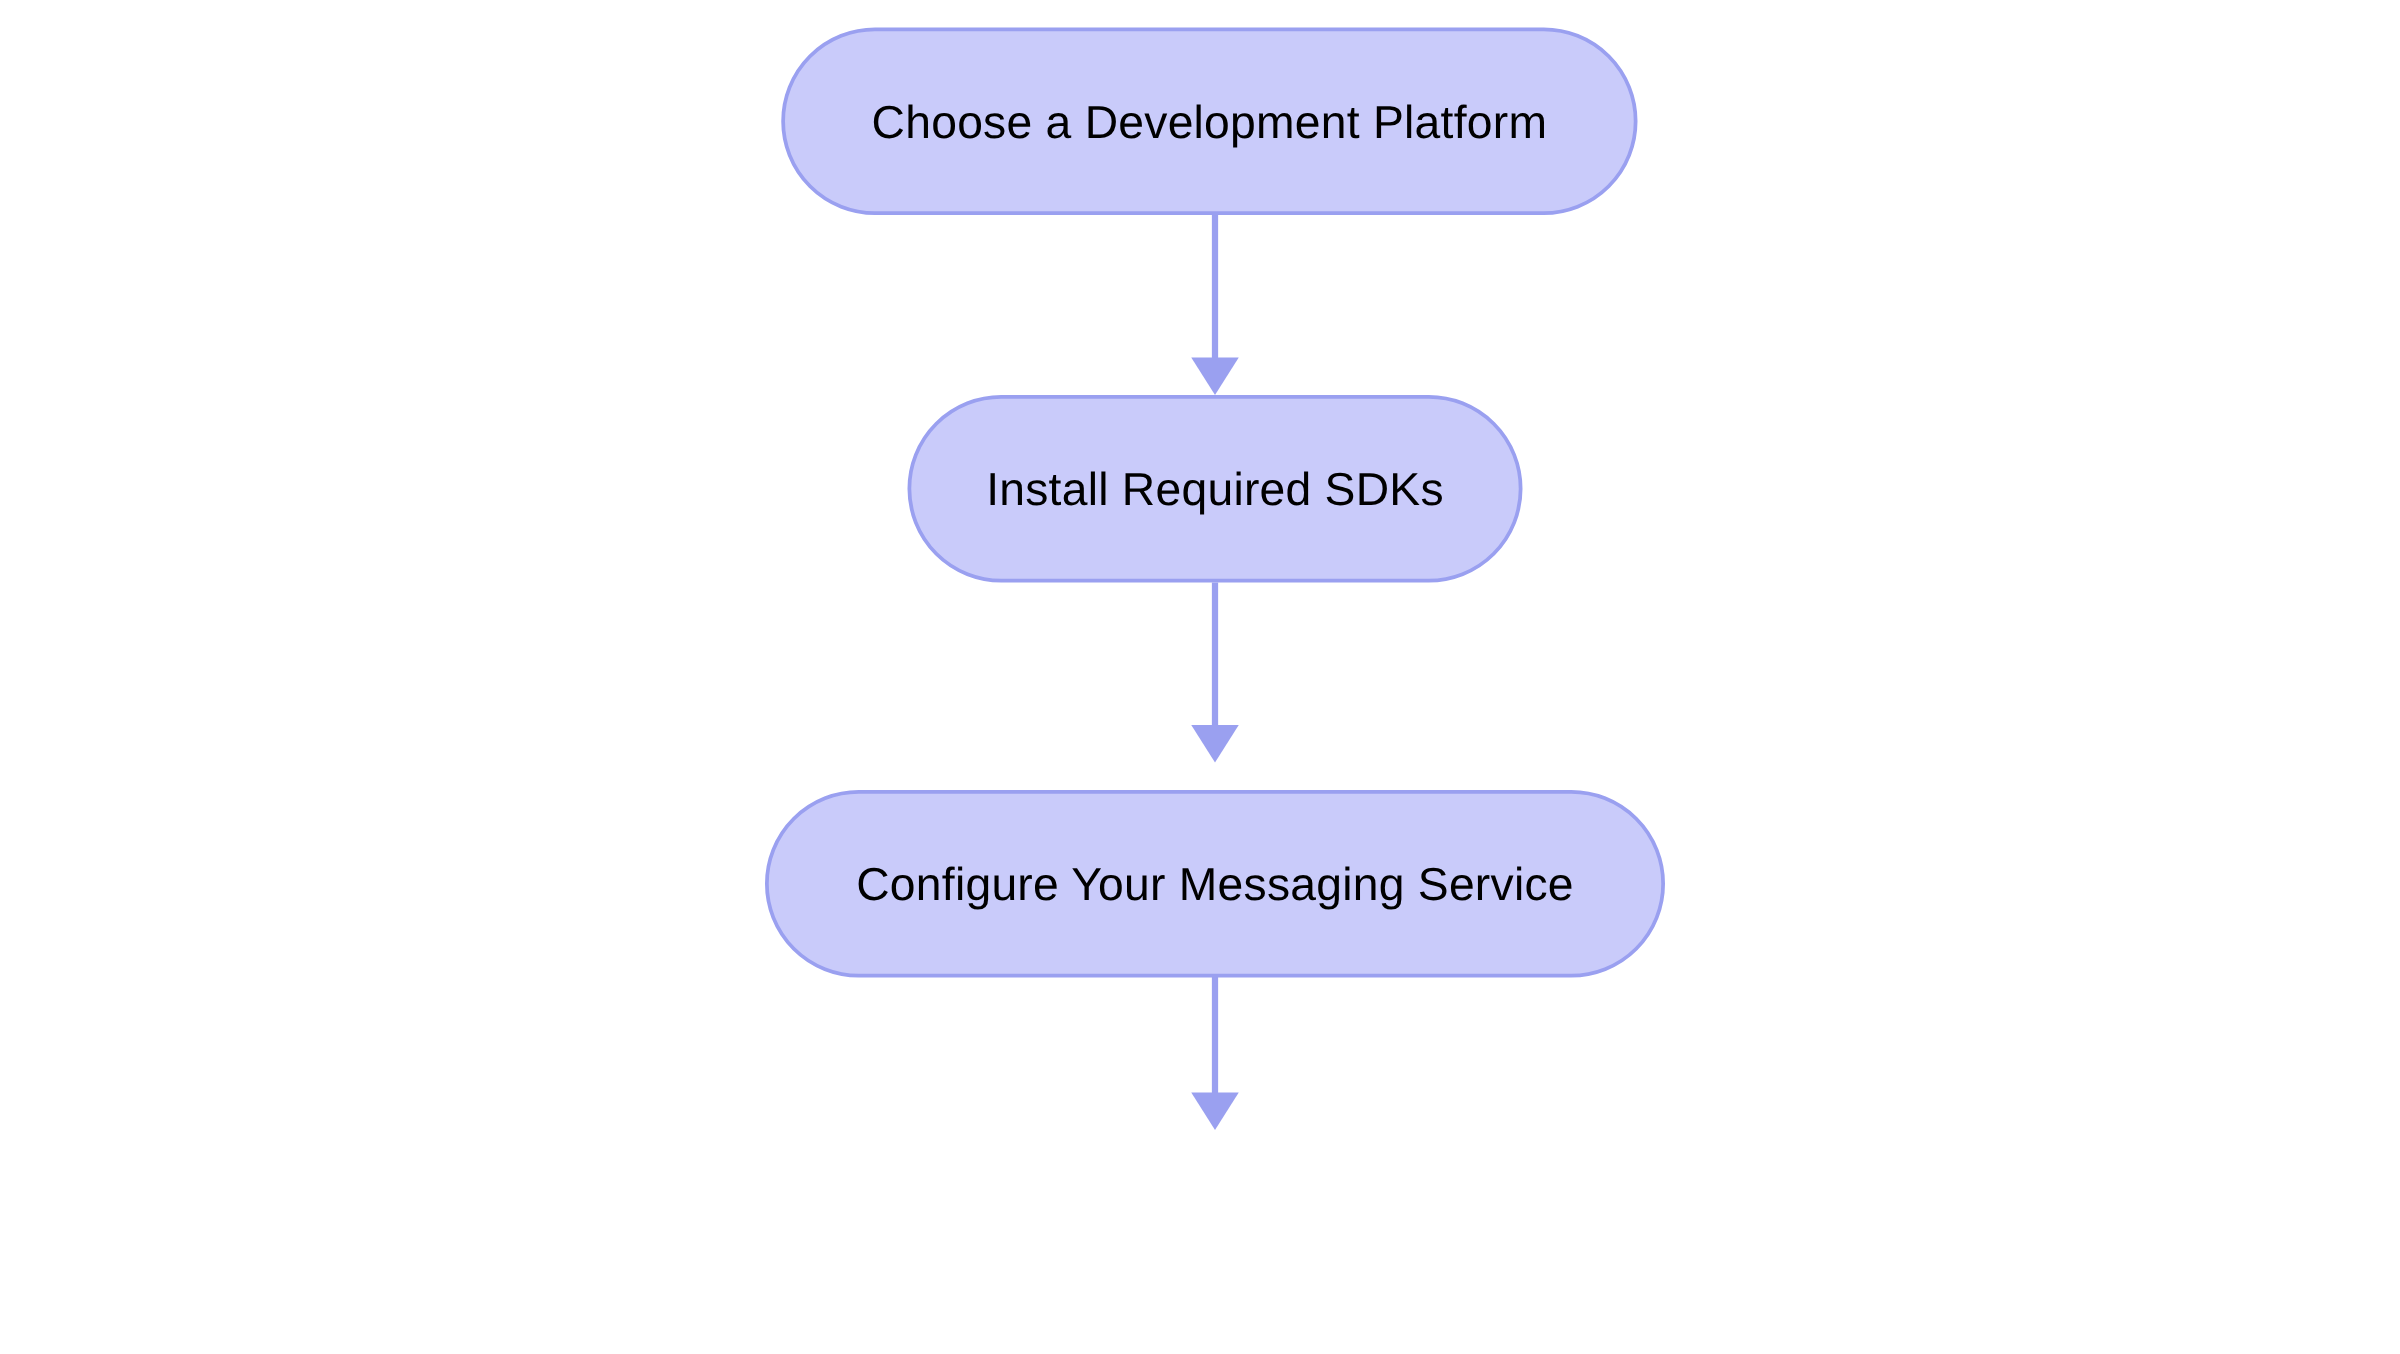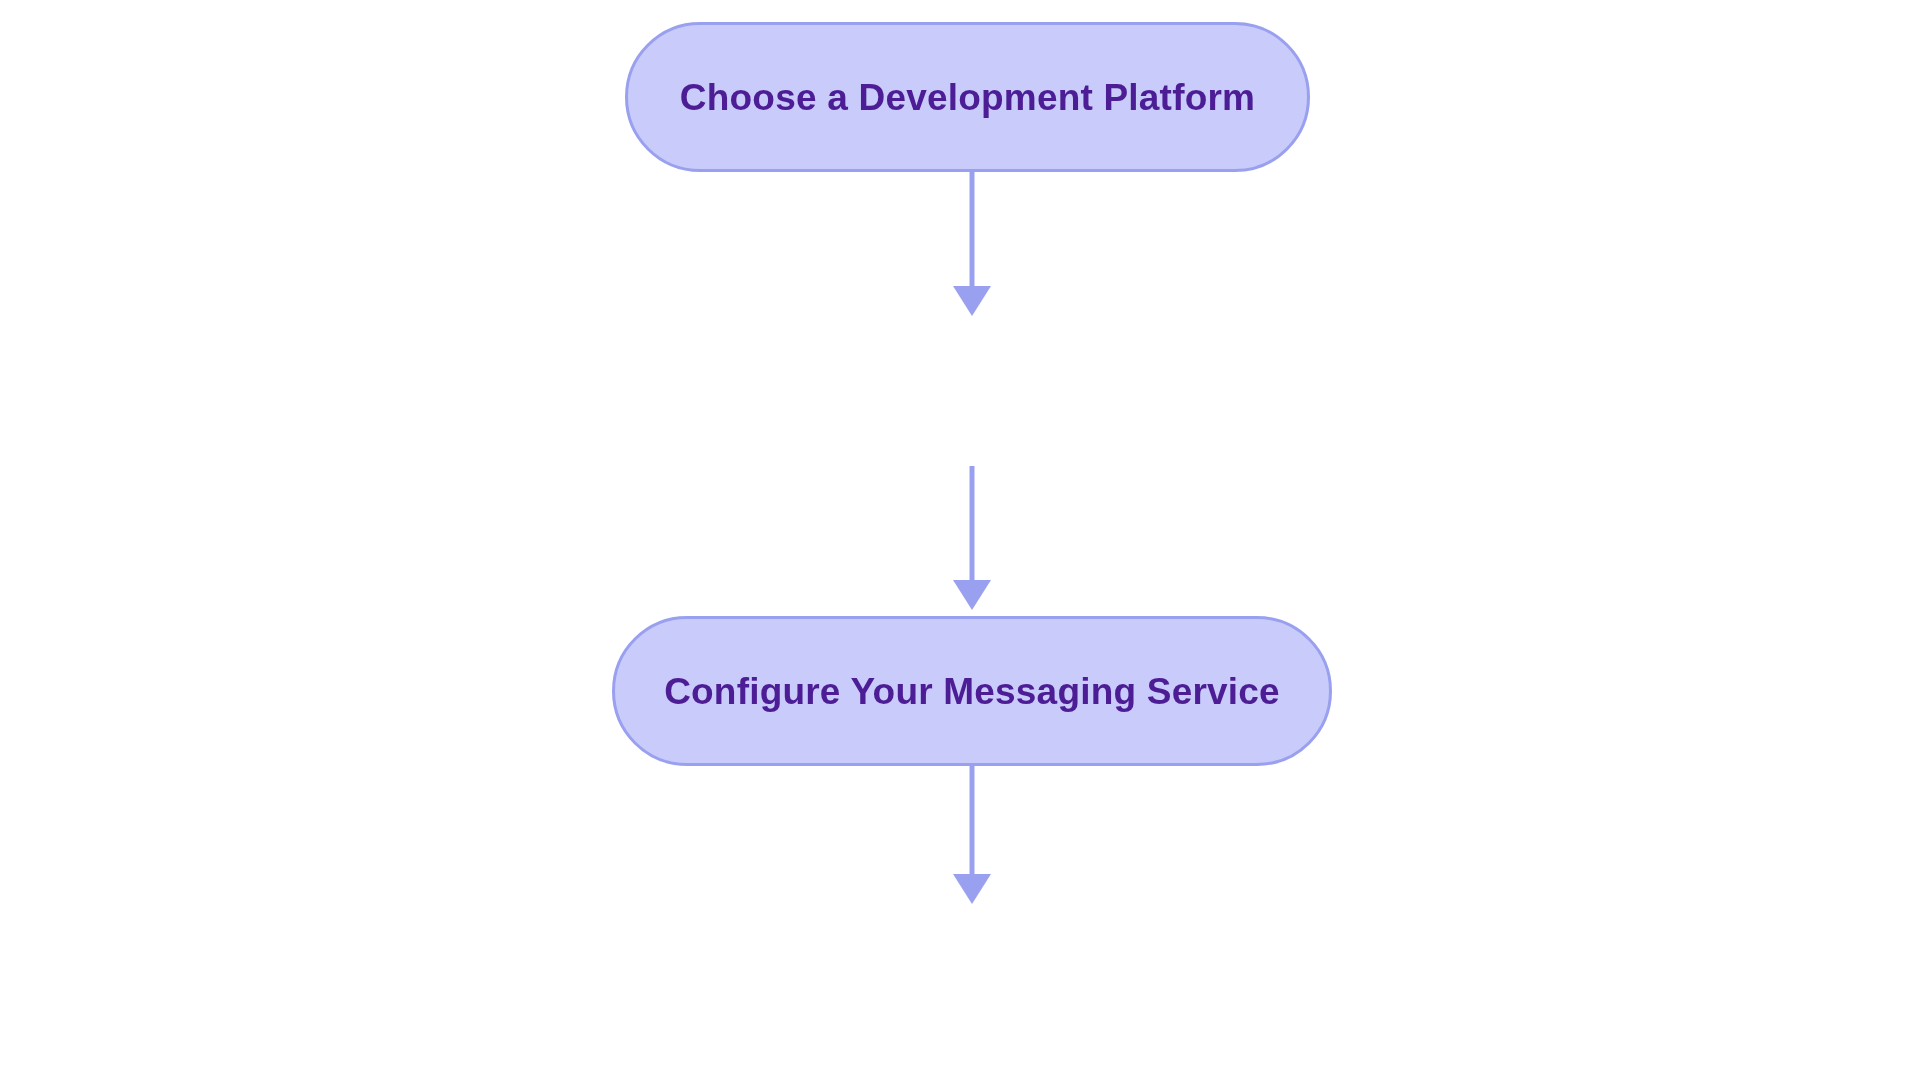--- a/index.html
+++ b/index.html
@@ -29,34 +29,34 @@
     height: 150px;
     border-radius: 75px;
     background: #c9cbfa;
     border: 3px solid #9aa0f0;
     display: flex;
     align-items: center;
     justify-content: center;
     z-index: 3;
   }
   .node-label {
-    color: #4c1d95;
+    color: #000000;
     font-family: "Liberation Sans", sans-serif;
     font-size: 37px;
-    font-weight: 700;
+    font-weight: 400;
     line-height: 1;
     letter-spacing: 0.2px;
     white-space: nowrap;
     user-select: none;
   }
 
   
   #node-0 { left: 625px;  top: 22px;   width: 685px; }
   #node-1 { left: 726px;  top: 316px;  width: 492px; }
-  #node-2 { left: 612px;  top: 616px;  width: 720px; }
+  #node-2 { left: 612px;  top: 632px;  width: 720px; }
   #node-3 { left: 717px;  top: 904px;  width: 510px; }
 
   
   .connector {
     position: absolute;
     z-index: 1;
     left: 0;
     top: 0;
     overflow: visible;
   }
@@ -90,19 +90,22 @@
     <g>
       <line class="connector-line" x1="972" y1="760" x2="972" y2="876"></line>
       <polygon class="connector-head" points="953,874 991,874 972,904"></polygon>
     </g>
   </svg>
 
   <div class="node" id="node-0">
     <span class="node-label">Choose a Development Platform</span>
   </div>
 
+  <div class="node" id="node-1">
+    <span class="node-label">Install Required SDKs</span>
+  </div>
 
   <div class="node" id="node-2">
     <span class="node-label">Configure Your Messaging Service</span>
   </div>
 
 
 </div>
 
 </body></html>

